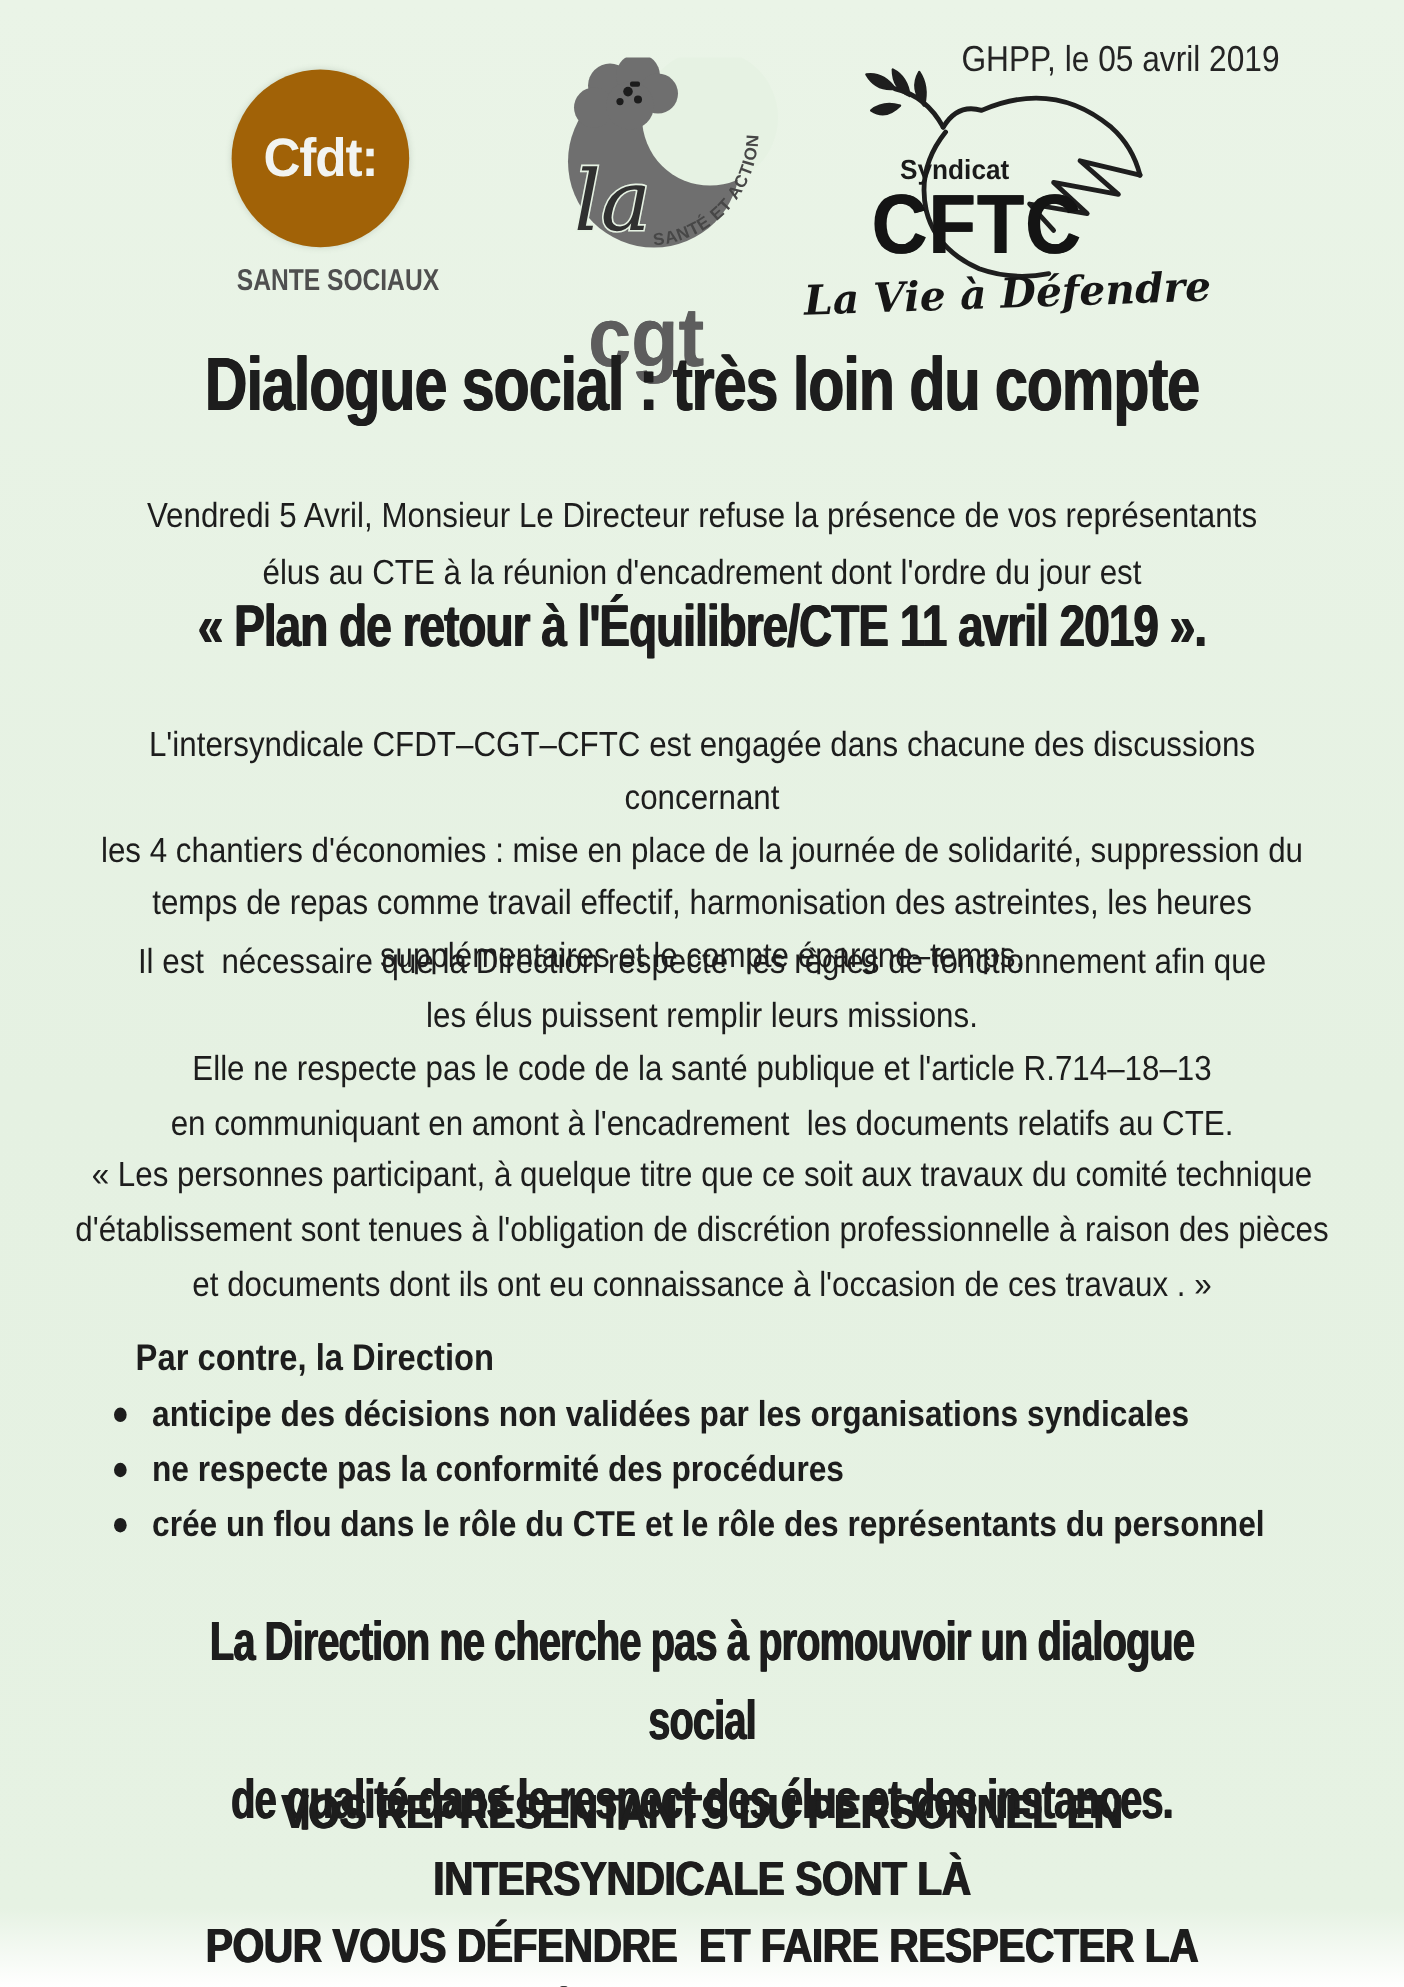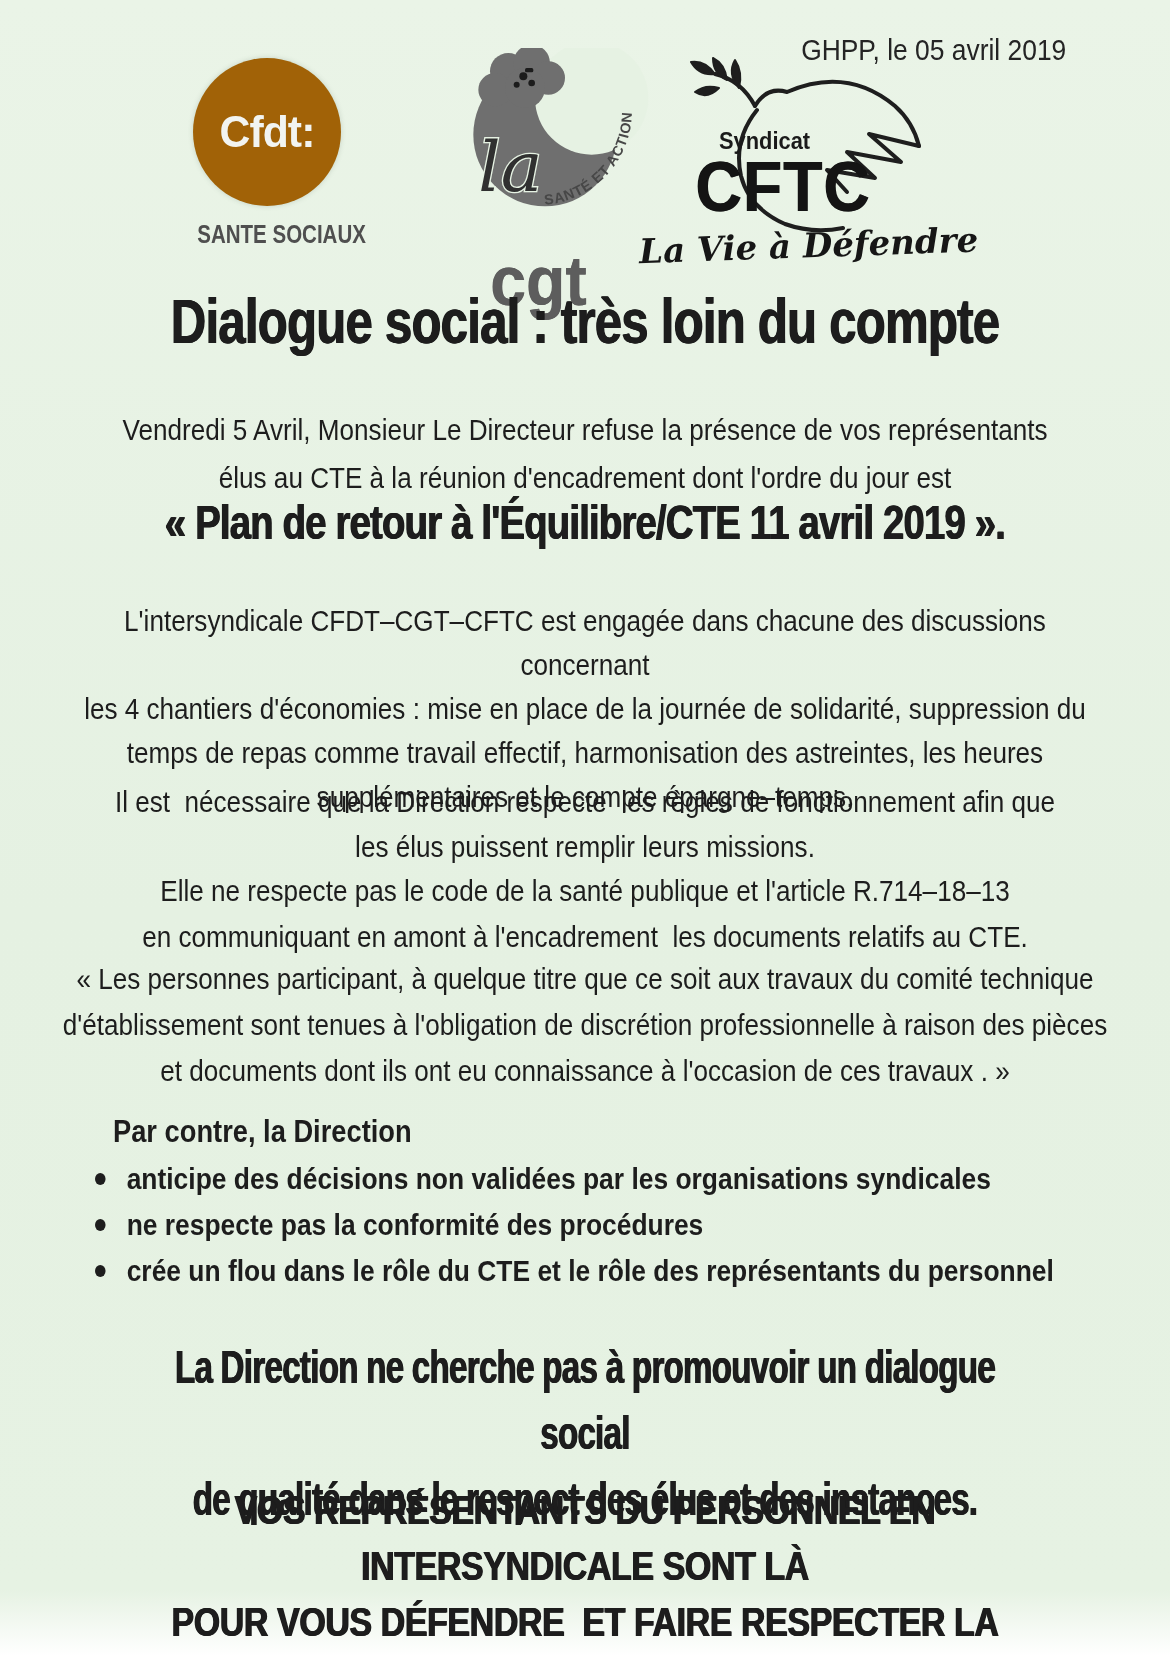--- a/index.html
+++ b/index.html
@@ -25,21 +25,21 @@
     transform:scaleX(.95);}
   .cfdt-sub{margin-top:14px;font-size:25px;font-weight:700;color:#4f4f4f;
     transform:scaleX(.82);transform-origin:50% 0;white-space:nowrap;}
 
   .cgt-block{left:438px;top:48px;width:224px;}
   .cgt-svg{display:block;}
   .cgt-label{position:absolute;left:52px;top:198px;font-size:70px;font-weight:700;
     color:#5d5d5d;line-height:1;transform:scaleX(.92);transform-origin:0 0;
     text-shadow:.5px 0 currentColor;}
 
-  .cftc-block{left:637px;top:26px;width:312px;height:250px;}
+  .cftc-block{left:668px;top:26px;width:312px;height:250px;}
   .dove-svg{position:absolute;left:6px;top:22px;}
   .cftc-syndicat{position:absolute;left:82px;top:102px;font-size:23px;font-weight:700;
     color:#1a1a1a;transform:scaleX(.95);transform-origin:0 0;}
   .cftc-label{position:absolute;left:58px;top:126px;font-size:70px;font-weight:700;
     color:#141414;line-height:1;letter-spacing:1px;transform:scaleX(.92);transform-origin:0 0;
     text-shadow:1px 0 currentColor;}
   .cftc-slogan{position:absolute;left:2px;top:200px;width:300px;text-align:center;
     font-family:"DejaVu Serif",serif;font-style:italic;font-weight:700;font-size:34px;
     color:#161616;transform:rotate(-2deg);white-space:nowrap;}
 

